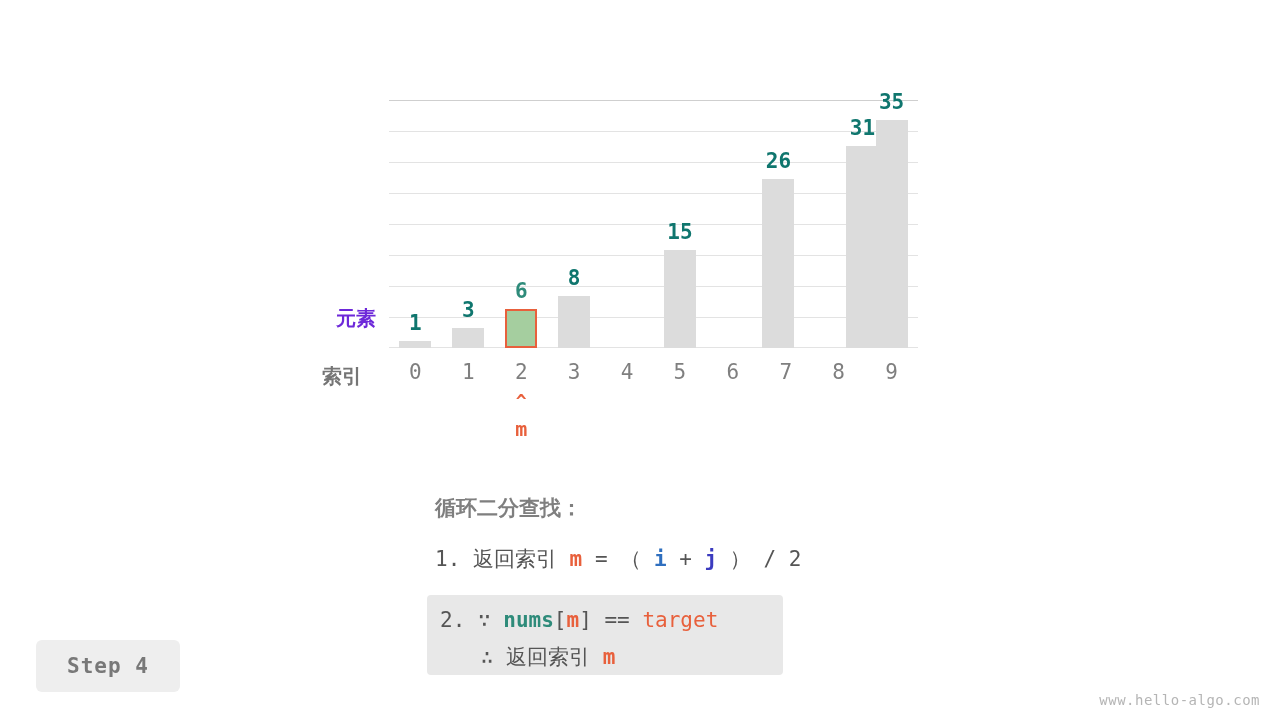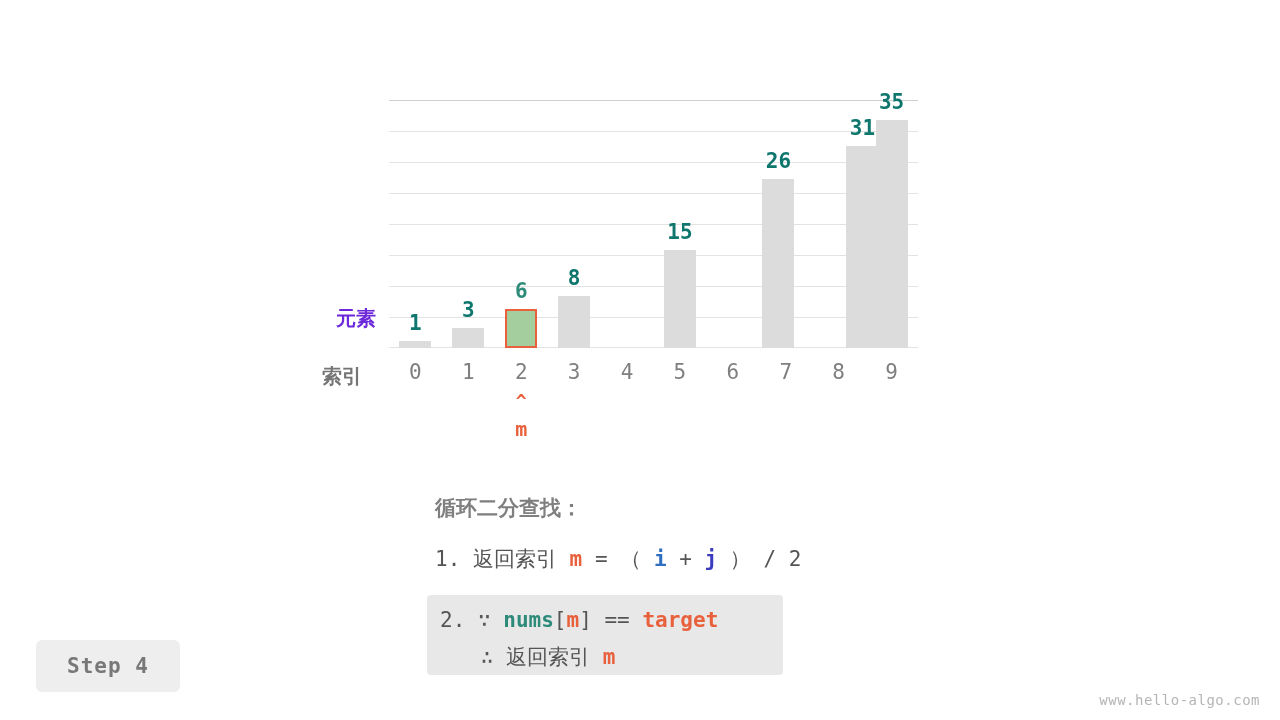--- a/index.html
+++ b/index.html
@@ -152,21 +152,21 @@
     line-height: 34px;
     white-space: nowrap;
   }
   .cjk {
     font-family: "DejaVu Sans", "Liberation Sans", sans-serif;
   }
   .var-m { color: #e8603c; font-weight: bold; }
   .var-i { color: #2f6fbf; font-weight: bold; }
   .var-j { color: #3b3bbf; font-weight: bold; }
   .fn    { color: #2e8b7a; font-weight: bold; }
-  .kw    { color: #e8603c; font-weight: bold; margin-top: 20px; }
+  .kw    { color: #e8603c; font-weight: normal; margin-top: 20px; }
   .plain { color: #555555; }
 
   #highlight-box {
     position: absolute;
     left: 427px;
     top: 595px;
     width: 356px;
     height: 80px;
     background: #e8e8e8;
     border-radius: 4px;

